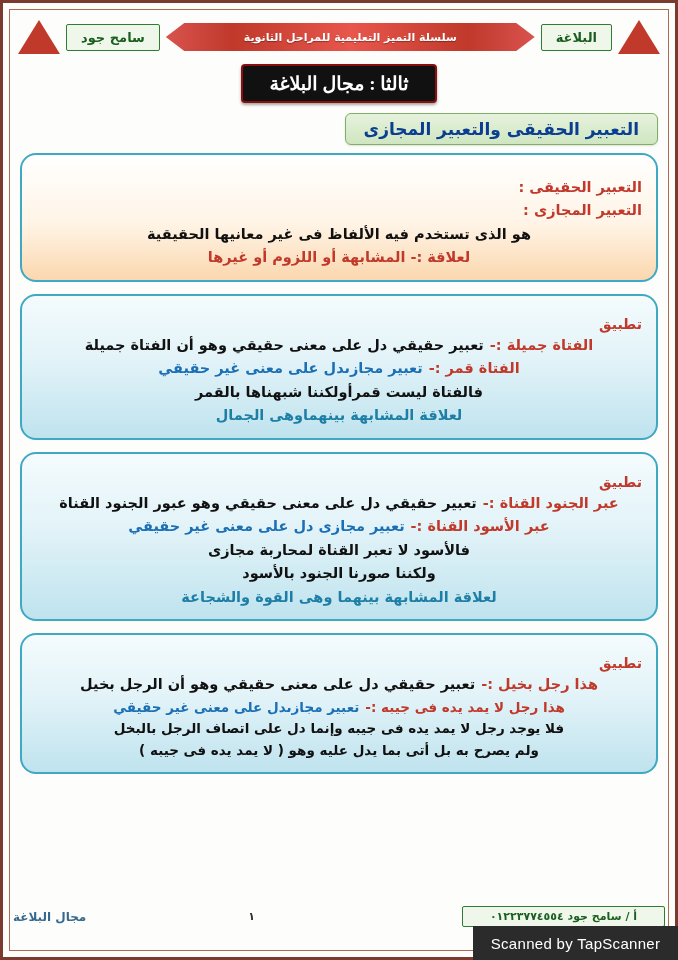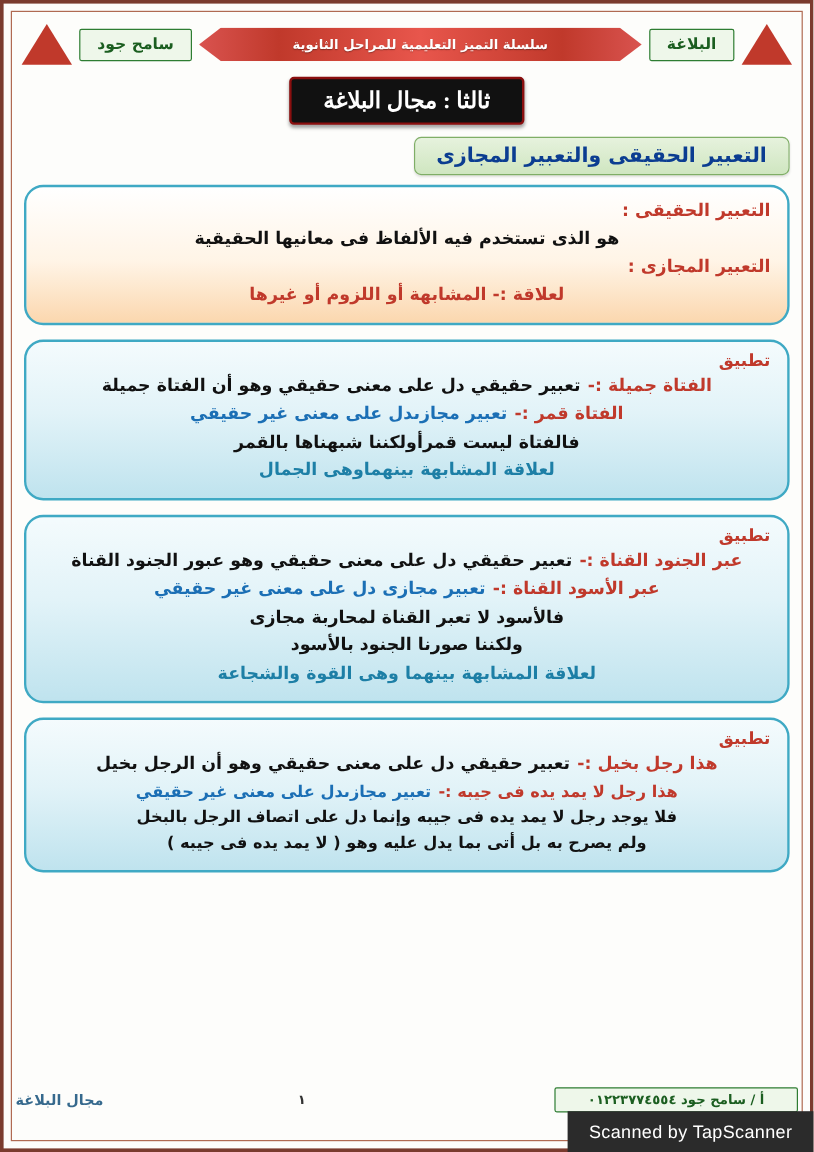--- a/index.html
+++ b/index.html
@@ -86,21 +86,21 @@
     color:#0b3d91;
     font-weight:bold;font-size:17px;
     padding:5px 18px;
     box-shadow:0 1px 2px rgba(0,0,0,.12);
   }
 
   
   .card{
     border:2px solid #3fa9c4;
     border-radius:16px;
-    padding:8px 14px 10px;
+    padding:20px 14px 10px;
     margin:0 2px 12px;
     box-sizing:border-box;
   }
   .card.peach{
     background:linear-gradient(180deg,#ffffff 0%,#fff4e6 55%,#fbd7ae 100%);
   }
   .card.blue{
     background:linear-gradient(180deg,#f4fbfd 0%,#e2f3f8 45%,#bfe3ee 100%);
   }
   .line{
@@ -184,22 +184,22 @@
     <div class="title-wrap">
       <div class="title-chip">ثالثا : مجال البلاغة</div>
     </div>
 
     <div class="section-head">
       <div class="chip">التعبير الحقيقى والتعبير المجازى</div>
     </div>
 
     <div class="card peach">
       <div class="line right lbl-red">التعبير الحقيقى :</div>
-      <div class="line lbl-dark">هو الذى تستخدم فيه الألفاظ فى معانيها الحقيقية</div>
       <div class="line right lbl-red">التعبير المجازى :</div>
+      <div class="line lbl-dark">هو الذى تستخدم فيه الألفاظ فى غير معانيها الحقيقية</div>
       <div class="line lbl-red">لعلاقة :- المشابهة أو اللزوم أو غيرها</div>
     </div>
 
     <div class="card blue">
       <div class="tag-right">تطبيق</div>
       <div class="line hang">
         <span class="k lbl-pink">الفتاة جميلة :-</span>
         <span class="v lbl-dark">تعبير حقيقي دل على معنى حقيقي وهو أن الفتاة جميلة</span>
       </div>
       <div class="line hang">

